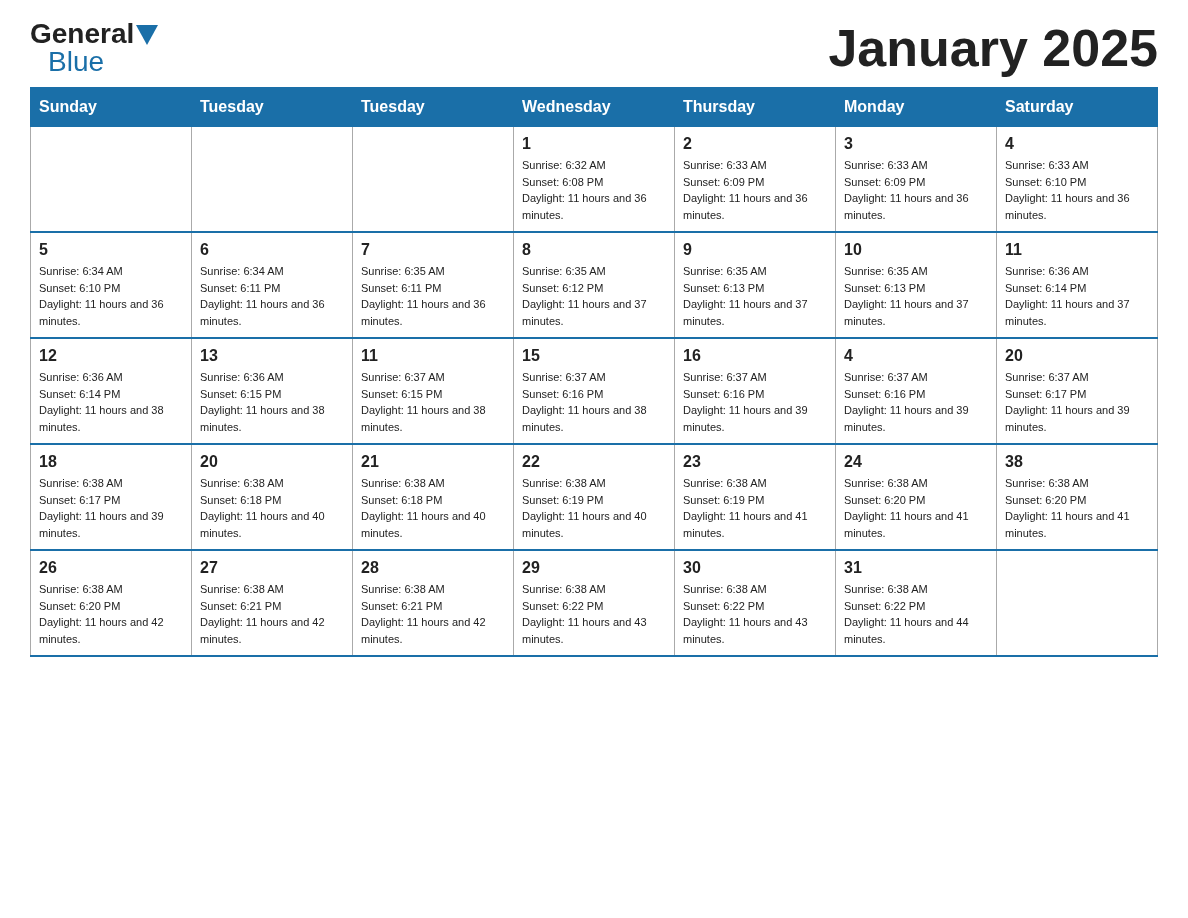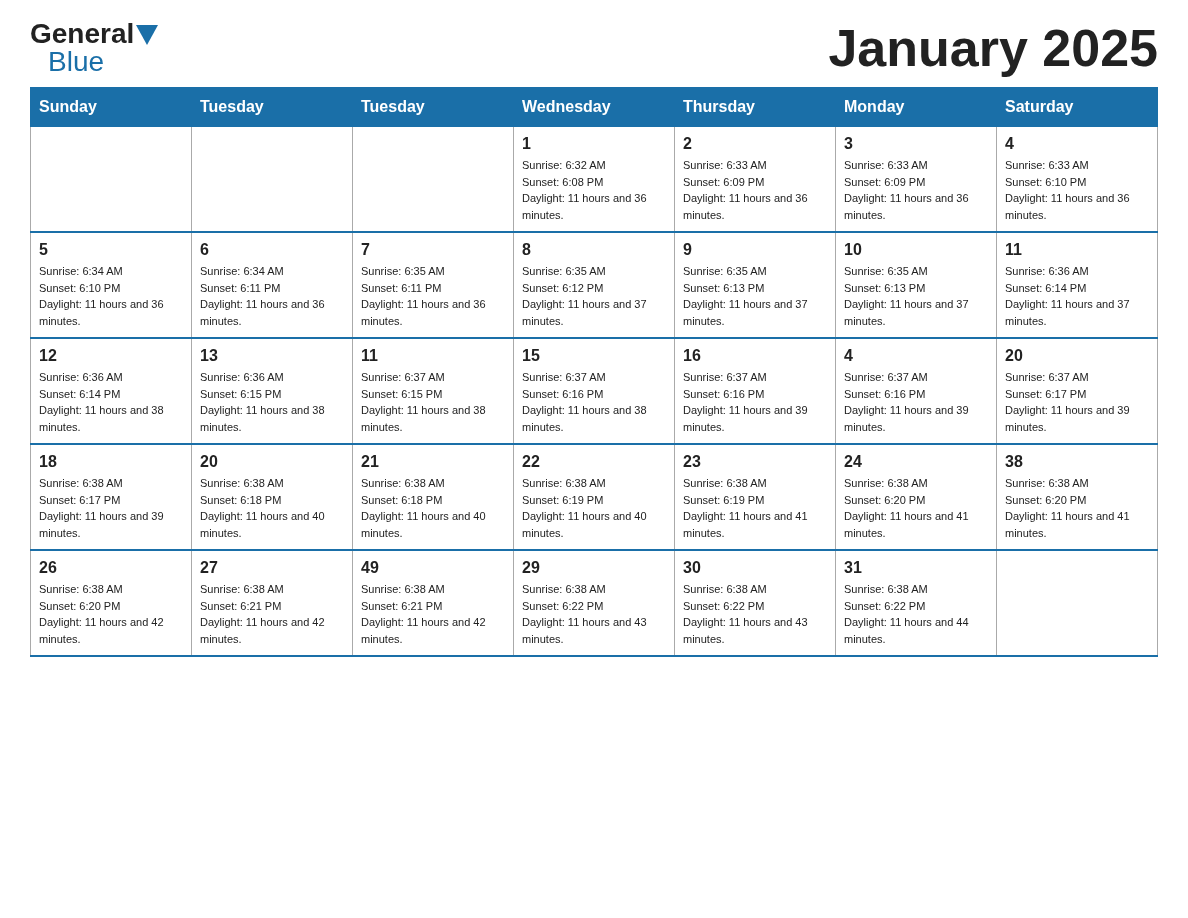--- a/index.html
+++ b/index.html
@@ -241,21 +241,21 @@
       <tr>
         <td>
           <div class="day-num">26</div>
           <div class="day-info">Sunrise: 6:38 AM<br>Sunset: 6:20 PM<br>Daylight: 11 hours and 42 minutes.</div>
         </td>
         <td>
           <div class="day-num">27</div>
           <div class="day-info">Sunrise: 6:38 AM<br>Sunset: 6:21 PM<br>Daylight: 11 hours and 42 minutes.</div>
         </td>
         <td>
-          <div class="day-num">49</div>
+          <div class="day-num">28</div>
           <div class="day-info">Sunrise: 6:38 AM<br>Sunset: 6:21 PM<br>Daylight: 11 hours and 42 minutes.</div>
         </td>
         <td>
           <div class="day-num">29</div>
           <div class="day-info">Sunrise: 6:38 AM<br>Sunset: 6:22 PM<br>Daylight: 11 hours and 43 minutes.</div>
         </td>
         <td>
           <div class="day-num">30</div>
           <div class="day-info">Sunrise: 6:38 AM<br>Sunset: 6:22 PM<br>Daylight: 11 hours and 43 minutes.</div>
         </td>

